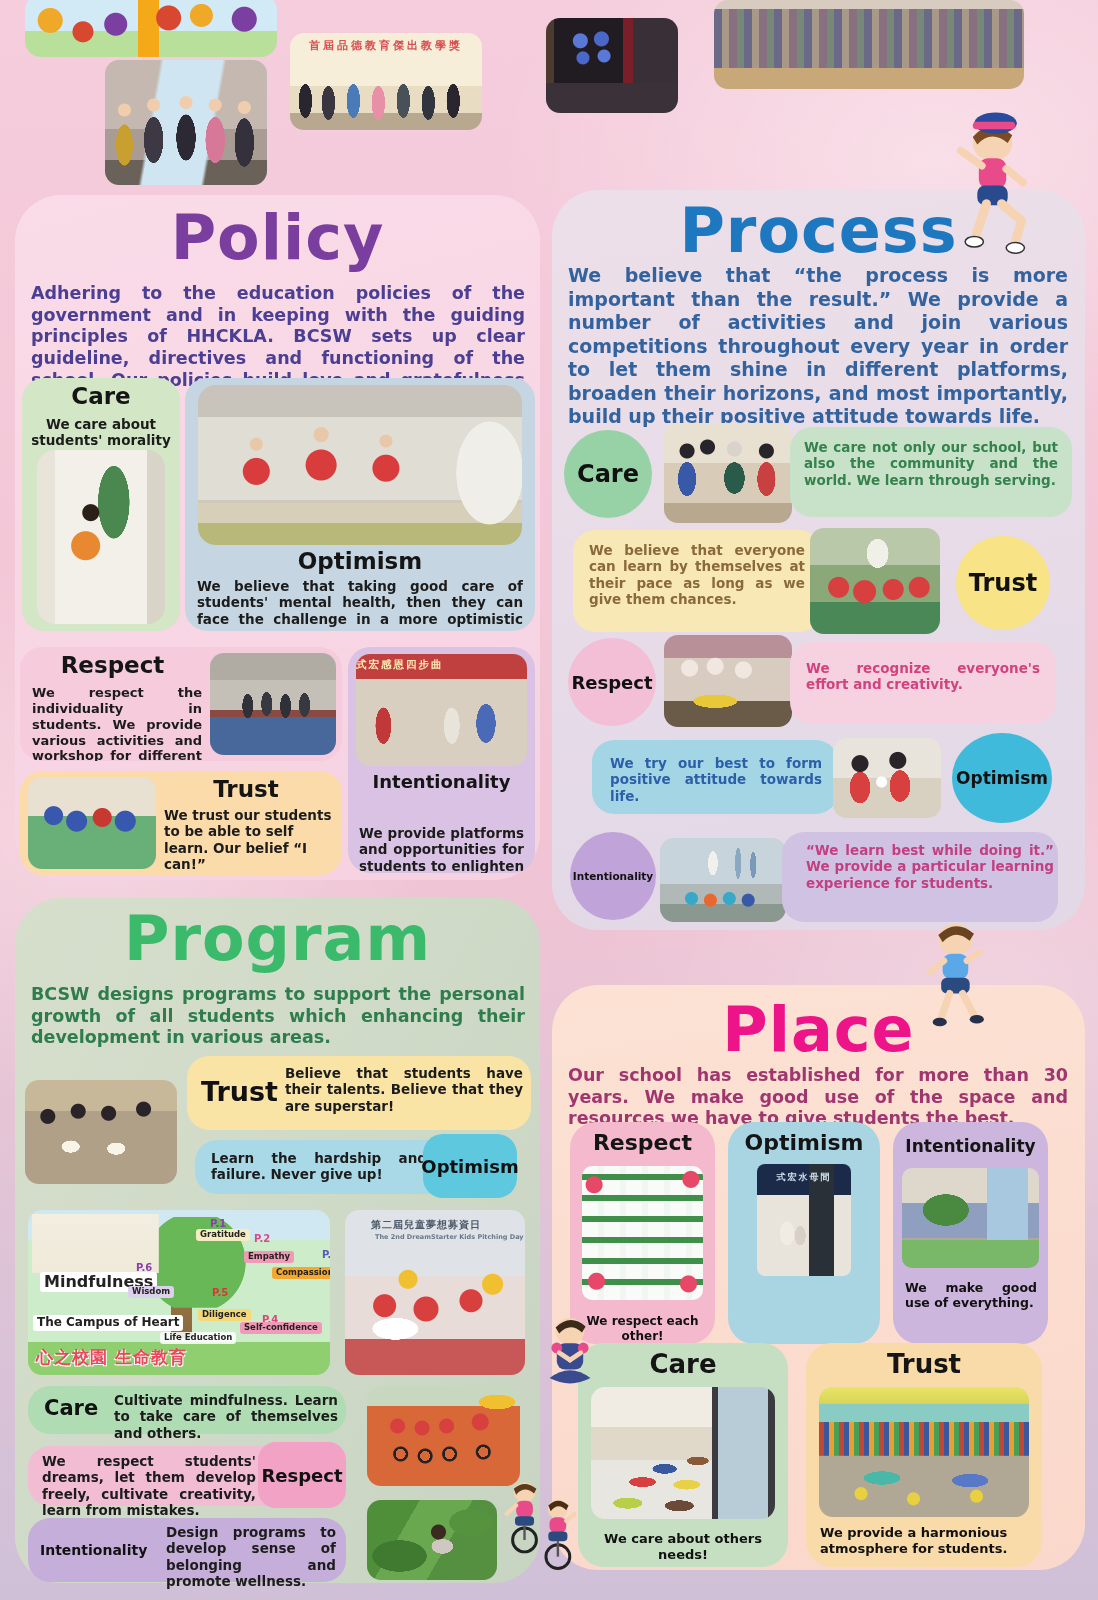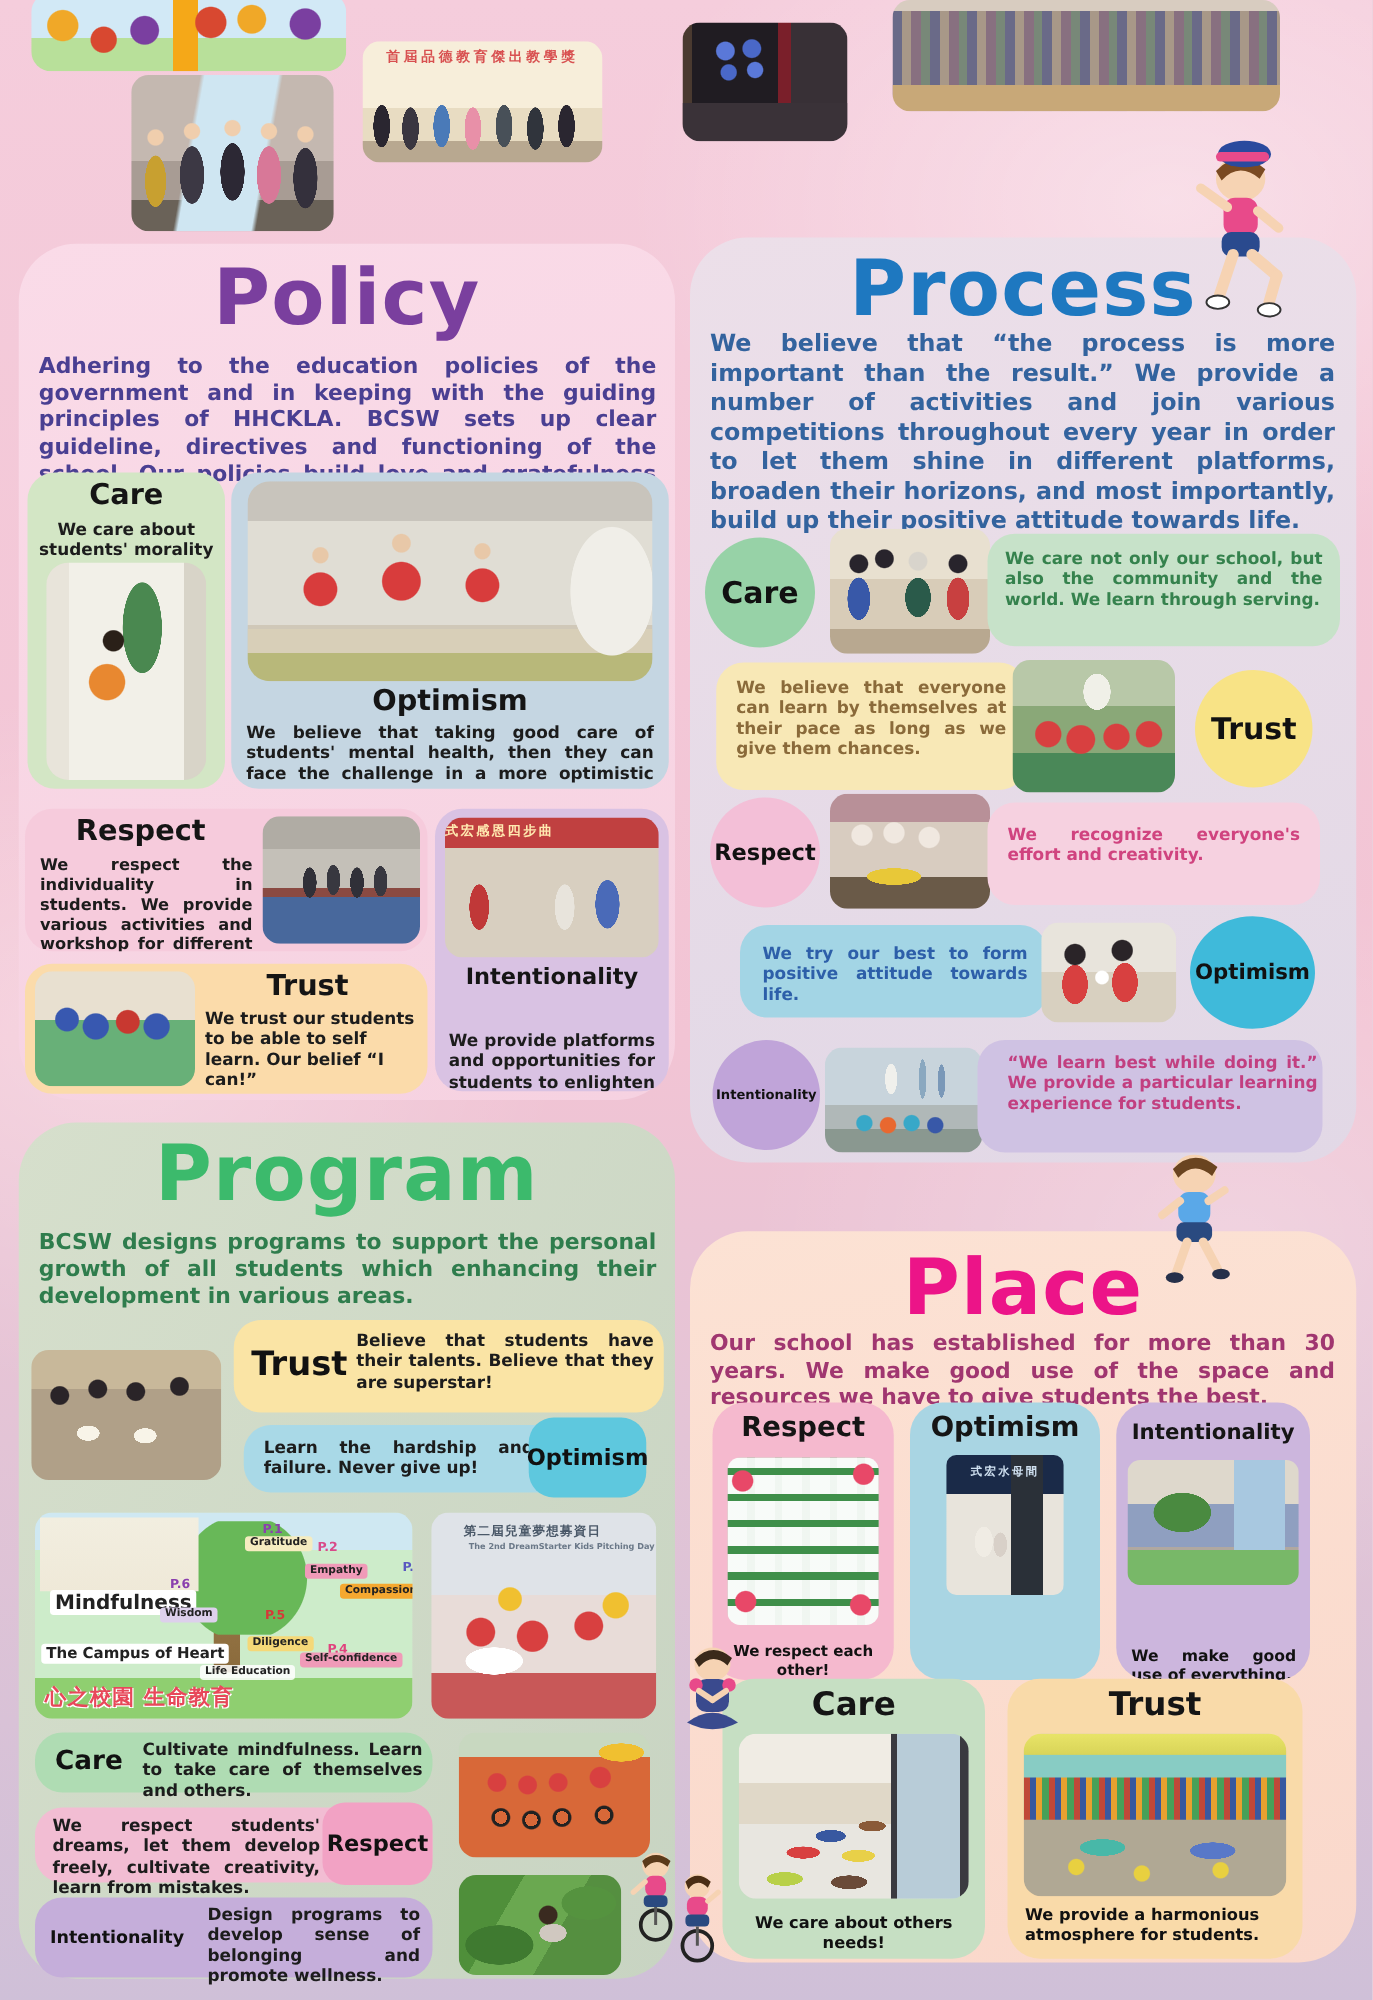--- a/index.html
+++ b/index.html
@@ -392,21 +392,21 @@
     <div class="card" style="left:176px;top:137px;width:152px;height:222px;background:#a9d5e3;border-radius:26px;">
       <div class="card-title" style="top:8px;font-size:22px;">Optimism</div>
       <div class="photo ph-jelly" style="left:29px;top:42px;width:94px;height:112px;border-radius:8px;">
         <span class="sign">式宏水母間</span>
       </div>
     </div>
 
     <div class="card" style="left:341px;top:137px;width:155px;height:222px;background:#ccb6dd;border-radius:26px;">
       <div class="card-title" style="top:14px;font-size:17px;">Intentionality</div>
       <div class="photo ph-corner" style="left:9px;top:46px;width:137px;height:100px;border-radius:10px;"></div>
-      <div class="caption" style="left:12px;top:158px;width:132px;font-size:12.5px;text-align:justify;margin-top:37px;">We make good use of everything.</div>
+      <div class="caption" style="left:12px;top:158px;width:132px;font-size:12.5px;text-align:justify;">We make good use of everything.</div>
     </div>
 
     <div class="card" style="left:26px;top:358px;width:210px;height:224px;background:#c6dfc3;border-radius:26px;">
       <div class="card-title" style="top:6px;font-size:26px;">Care</div>
       <div class="photo ph-mats" style="left:13px;top:44px;width:184px;height:132px;border-radius:14px;"></div>
       <div class="caption" style="left:10px;top:188px;width:190px;font-size:13px;text-align:center;">We care about others needs!</div>
     </div>
 
     <div class="card" style="left:254px;top:358px;width:236px;height:224px;background:#f9daa9;border-radius:26px;">
       <div class="card-title" style="top:6px;font-size:26px;">Trust</div>

